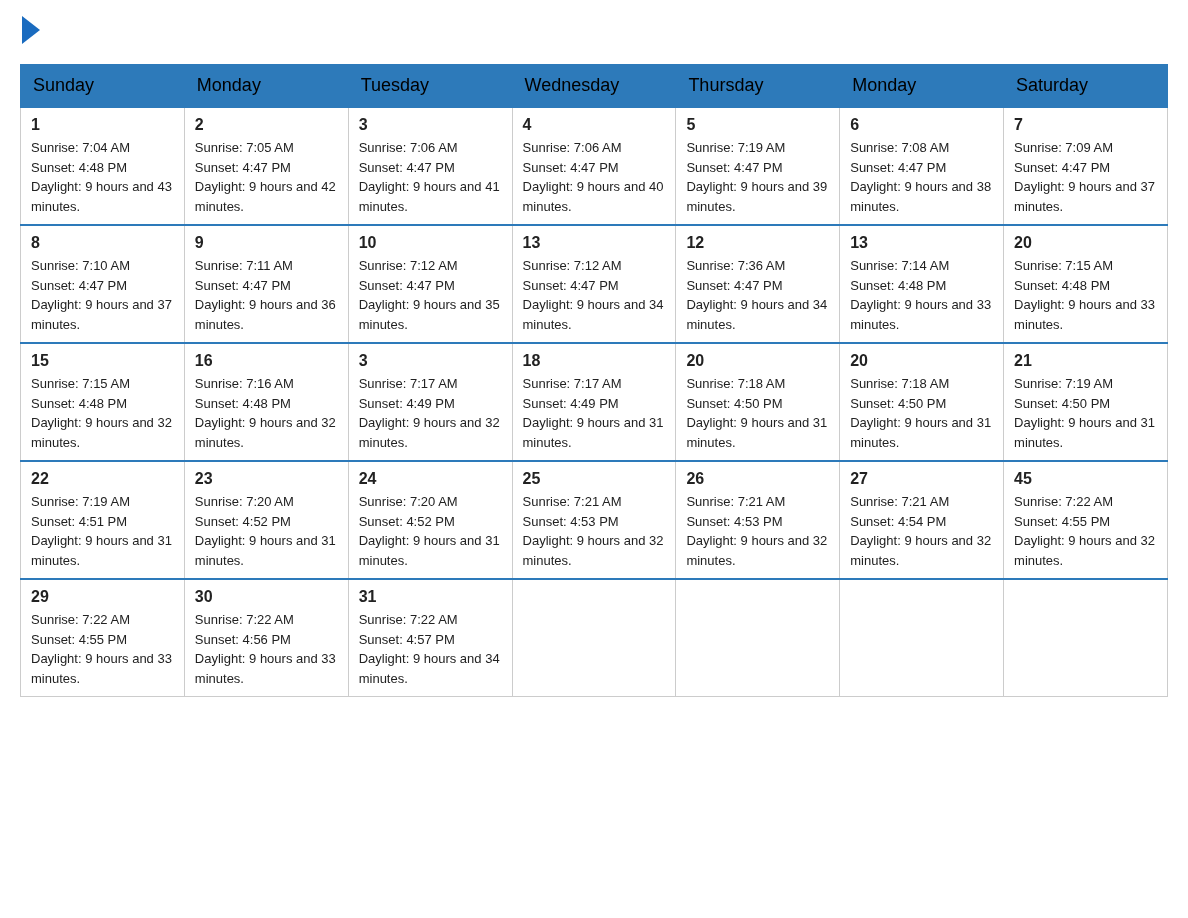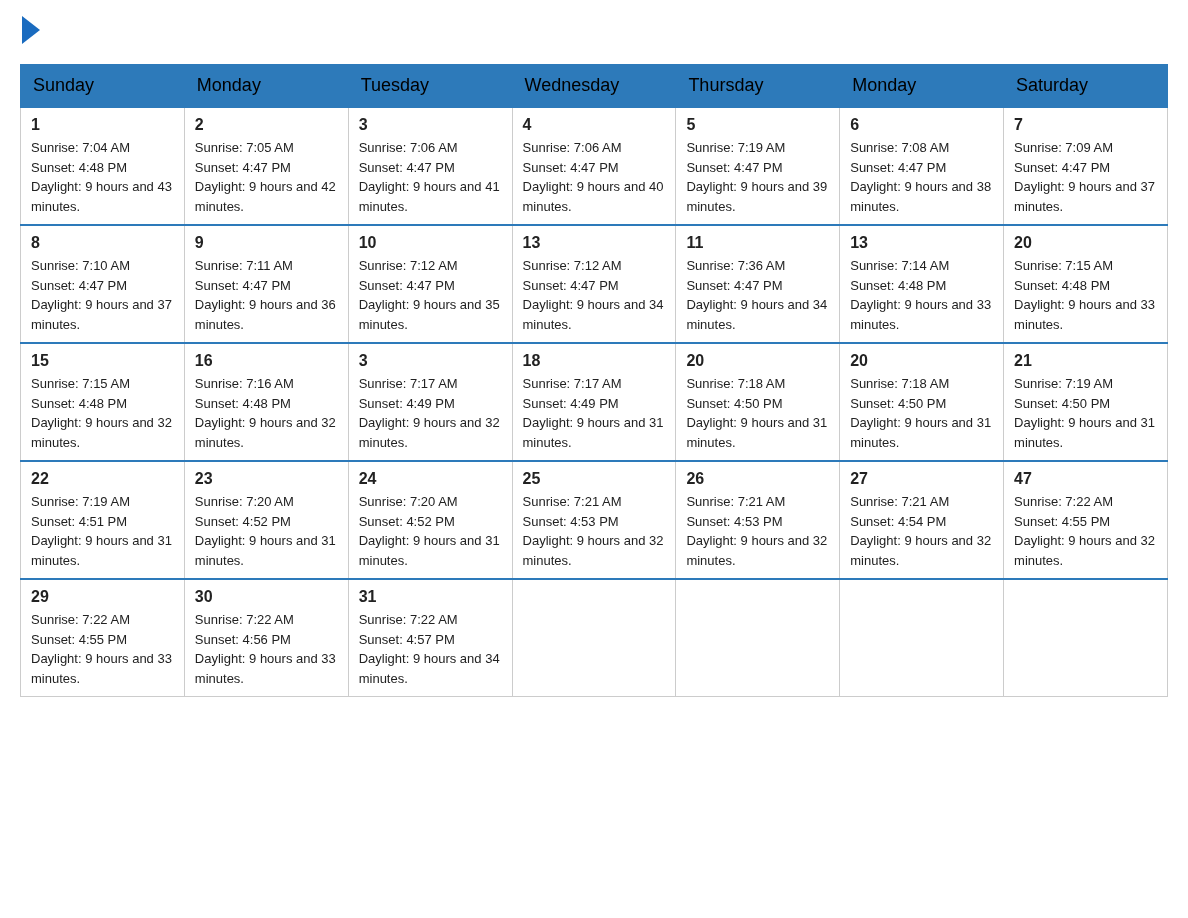--- a/index.html
+++ b/index.html
@@ -213,21 +213,21 @@
         </td>
         <td>
         <span class="day-num">13</span>
         <div class="day-info">
           <span>Sunrise: 7:12 AM</span><br>
           <span>Sunset: 4:47 PM</span><br>
           <span>Daylight: 9 hours and 34 minutes.</span>
         </div>
         </td>
         <td>
-        <span class="day-num">11</span>
+        <span class="day-num">12</span>
         <div class="day-info">
           <span>Sunrise: 7:36 AM</span><br>
           <span>Sunset: 4:47 PM</span><br>
           <span>Daylight: 9 hours and 34 minutes.</span>
         </div>
         </td>
         <td>
         <span class="day-num">13</span>
         <div class="day-info">
           <span>Sunrise: 7:14 AM</span><br>
@@ -345,21 +345,21 @@
         </td>
         <td>
         <span class="day-num">27</span>
         <div class="day-info">
           <span>Sunrise: 7:21 AM</span><br>
           <span>Sunset: 4:54 PM</span><br>
           <span>Daylight: 9 hours and 32 minutes.</span>
         </div>
         </td>
         <td>
-        <span class="day-num">47</span>
+        <span class="day-num">45</span>
         <div class="day-info">
           <span>Sunrise: 7:22 AM</span><br>
           <span>Sunset: 4:55 PM</span><br>
           <span>Daylight: 9 hours and 32 minutes.</span>
         </div>
         </td>
       </tr>
       <tr>
         <td>
         <span class="day-num">29</span>

